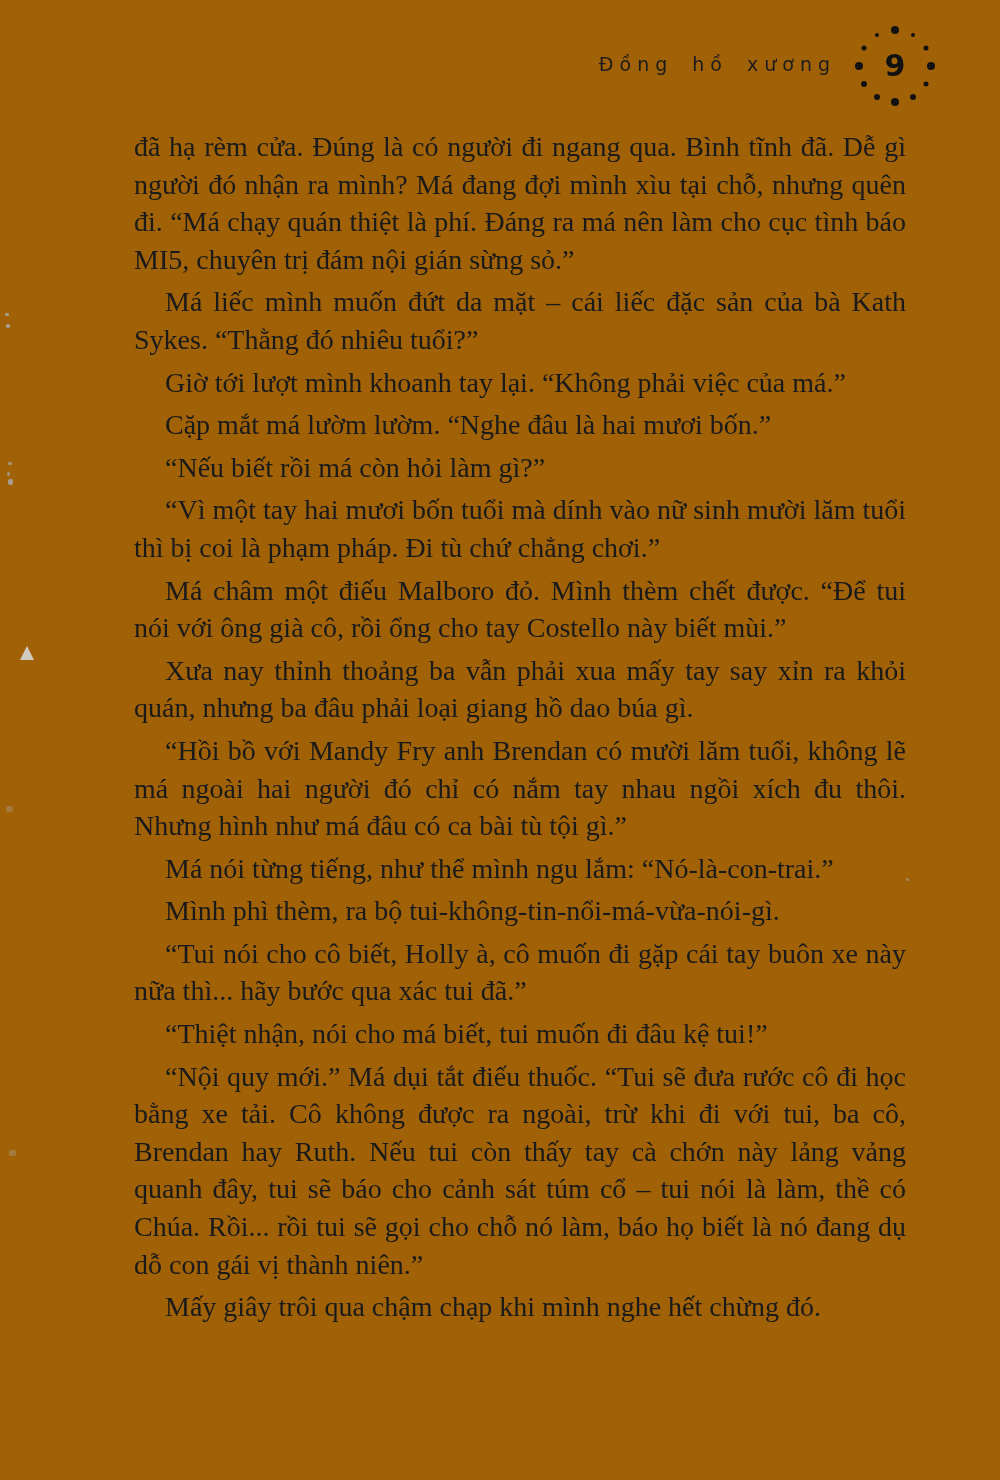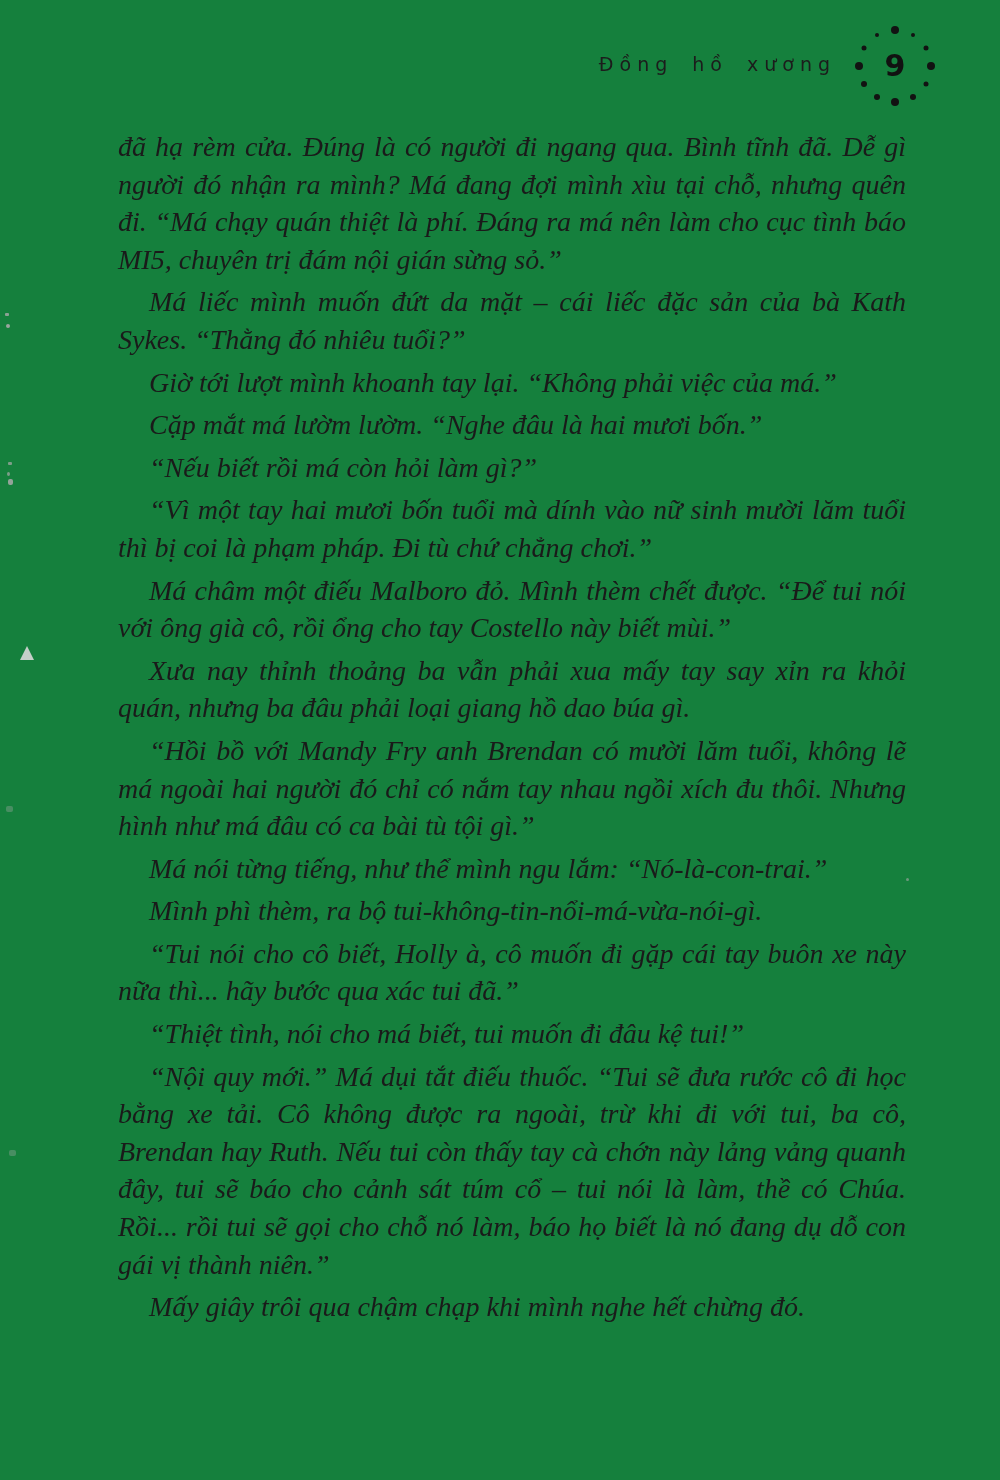--- a/index.html
+++ b/index.html
@@ -1,20 +1,20 @@
 <!DOCTYPE html>
 <html><head>
 <meta charset="utf-8">
 <style>
   html, body { margin: 0; padding: 0; background: #e8e8e8; }
   .page {
     position: relative;
     width: 1000px;
     height: 1480px;
-    background: #15803d;
+    background: #a16207;
     font-family: "Liberation Serif", "DejaVu Serif", serif;
     overflow: hidden;
     margin: 0 auto;
   }
 
   
   .running-title {
     position: absolute;
     top: 53px;
     right: 164px;
@@ -67,21 +67,21 @@
   .text-block {
     position: absolute;
     left: 118px;
     top: 128px;
     width: 788px;
     text-align: justify;
     font-size: 28px;
     line-height: 37.6px;
     color: #1a1a1a;
   }
-  .para { margin: 0 0 5px 0; text-indent: 0; font-style: italic; }
+  .para { margin: 0 0 5px 16px; text-indent: 0; }
   .para.indent { text-indent: 31px; }
 
   
   .artifact {
     position: absolute;
     background: #a9a9a9;
     border-radius: 50%;
   }
   .artifact.a1 { left: 5px;  top: 313px;  width: 4px;  height: 3px; opacity: .8; border-radius: 1px; }
   .artifact.a2 { left: 6px;  top: 324px;  width: 4px;  height: 4px; opacity: .9; }
@@ -128,21 +128,21 @@
       <p class="para indent">Giờ tới lượt mình khoanh tay lại. “Không phải việc của má.”</p>
       <p class="para indent">Cặp mắt má lườm lườm. “Nghe đâu là hai mươi bốn.”</p>
       <p class="para indent">“Nếu biết rồi má còn hỏi làm gì?”</p>
       <p class="para indent">“Vì một tay hai mươi bốn tuổi mà dính vào nữ sinh mười lăm tuổi thì bị coi là phạm pháp. Đi tù chứ chẳng chơi.”</p>
       <p class="para indent">Má châm một điếu Malboro đỏ. Mình thèm chết được. “Để tui nói với ông già cô, rồi ổng cho tay Costello này biết mùi.”</p>
       <p class="para indent">Xưa nay thỉnh thoảng ba vẫn phải xua mấy tay say xỉn ra khỏi quán, nhưng ba đâu phải loại giang hồ dao búa gì.</p>
       <p class="para indent">“Hồi bồ với Mandy Fry anh Brendan có mười lăm tuổi, không lẽ má ngoài hai người đó chỉ có nắm tay nhau ngồi xích đu thôi. Nhưng hình như má đâu có ca bài tù tội gì.”</p>
       <p class="para indent">Má nói từng tiếng, như thể mình ngu lắm: “Nó-là-con-trai.”</p>
       <p class="para indent">Mình phì thèm, ra bộ tui-không-tin-nổi-má-vừa-nói-gì.</p>
       <p class="para indent">“Tui nói cho cô biết, Holly à, cô muốn đi gặp cái tay buôn xe này nữa thì... hãy bước qua xác tui đã.”</p>
-      <p class="para indent">“Thiệt tình, nói cho má biết, tui muốn đi đâu kệ tui!”</p>
+      <p class="para indent">“Thiệt nhận, nói cho má biết, tui muốn đi đâu kệ tui!”</p>
       <p class="para indent">“Nội quy mới.” Má dụi tắt điếu thuốc. “Tui sẽ đưa rước cô đi học bằng xe tải. Cô không được ra ngoài, trừ khi đi với tui, ba cô, Brendan hay Ruth. Nếu tui còn thấy tay cà chớn này lảng vảng quanh đây, tui sẽ báo cho cảnh sát túm cổ – tui nói là làm, thề có Chúa. Rồi... rồi tui sẽ gọi cho chỗ nó làm, báo họ biết là nó đang dụ dỗ con gái vị thành niên.”</p>
       <p class="para indent">Mấy giây trôi qua chậm chạp khi mình nghe hết chừng đó.</p>
     </main>
 
   <div class="artifact a1"></div>
   <div class="artifact a2"></div>
   <div class="artifact a3"></div>
   <div class="artifact a4"></div>
   <div class="artifact a5"></div>
   <div class="artifact a6"></div>

